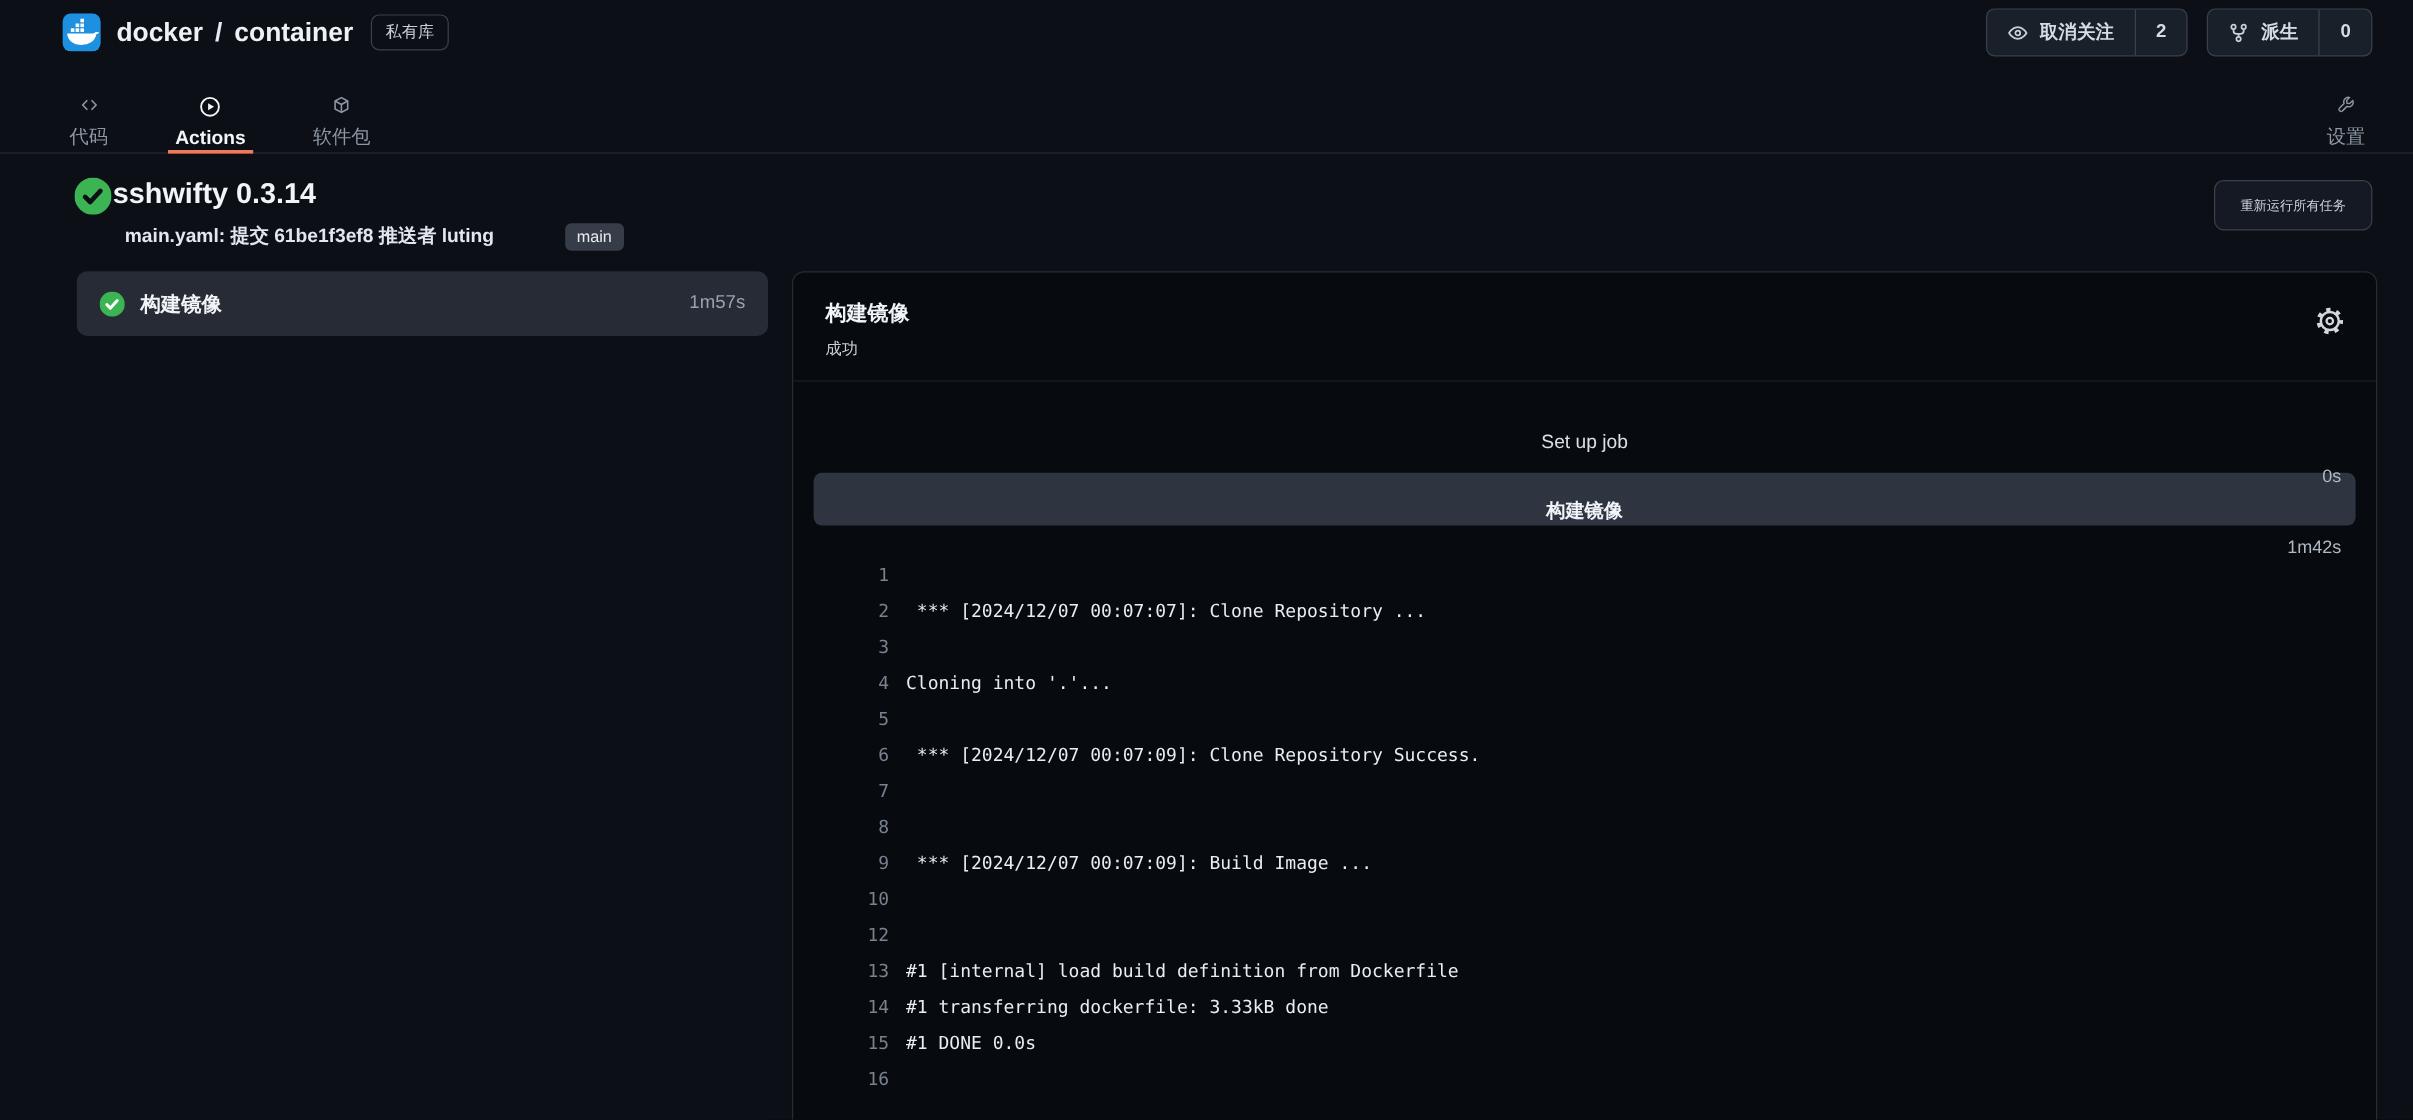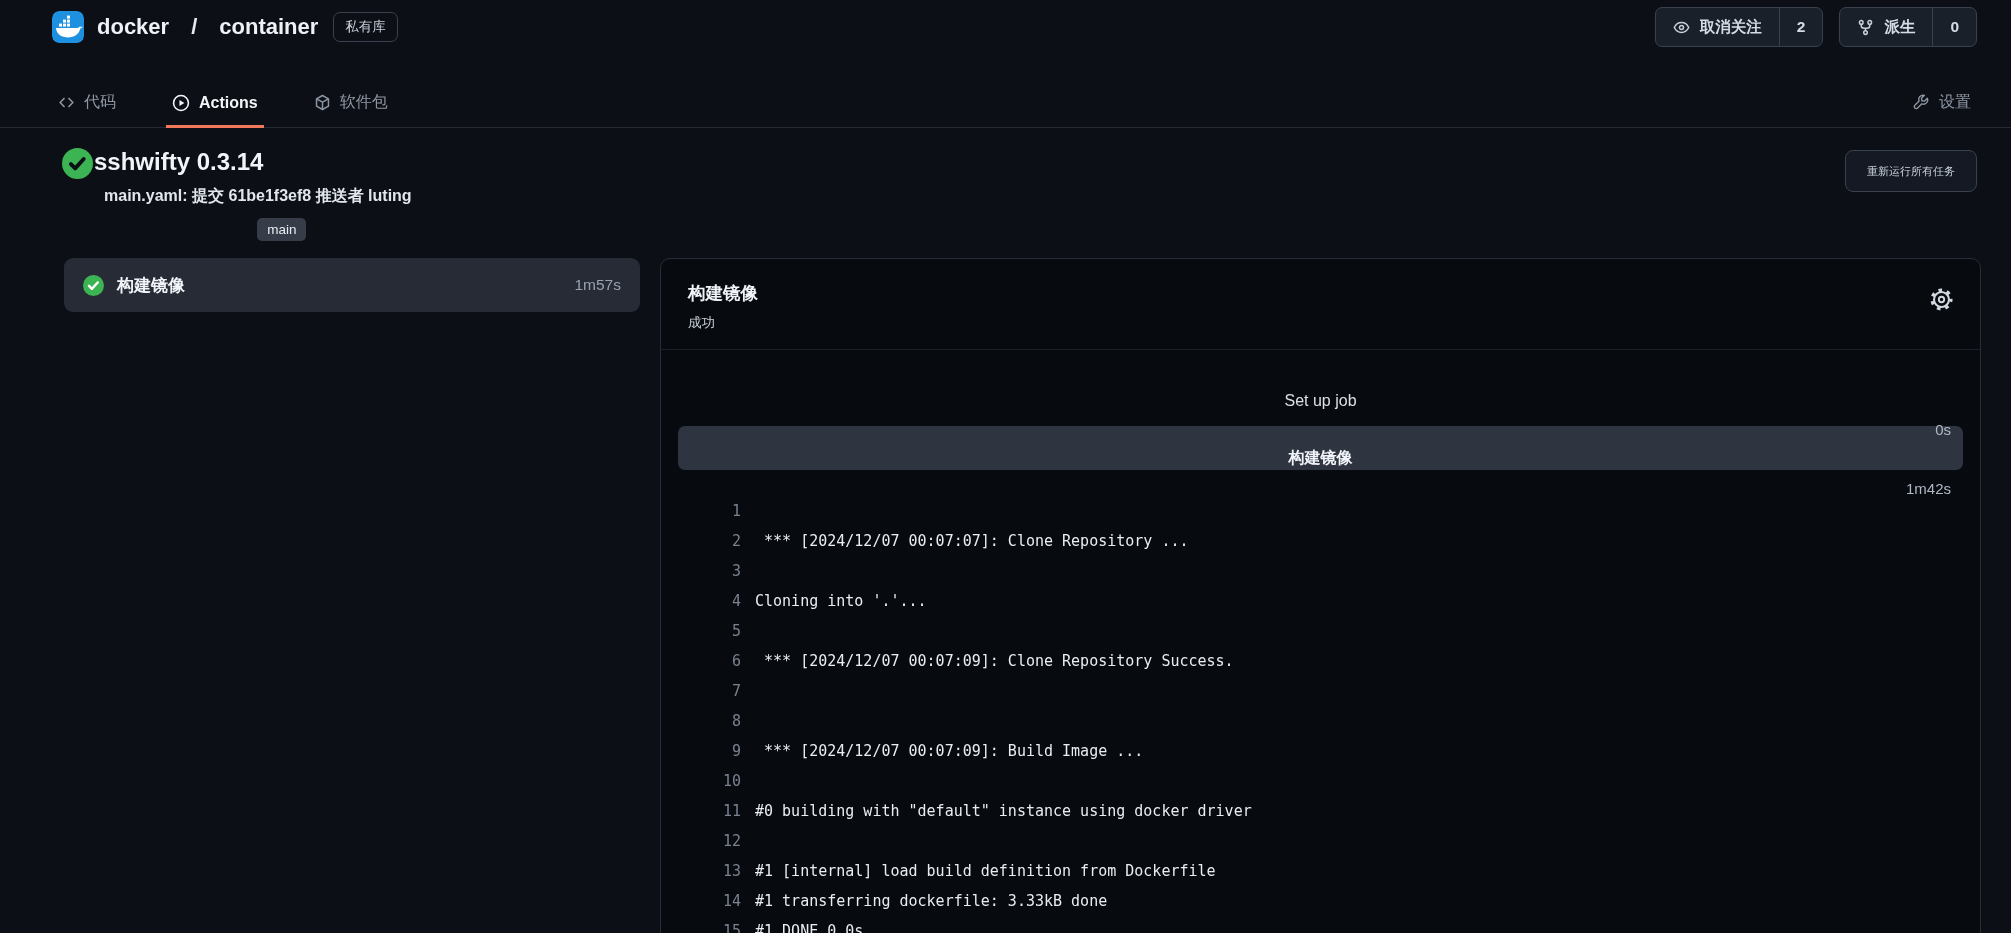--- a/index.html
+++ b/index.html
@@ -8,41 +8,41 @@
     background:#0c0f15;
     color:#dde2e9;
     font-family:"Liberation Sans", sans-serif;
     -webkit-font-smoothing:antialiased;
   }
   svg { display:block; }
 
   
   .top-header { display:flex; align-items:center; height:54px; padding:0 34px 0 52px; }
   .avatar { width:32px; height:32px; border-radius:7px; margin-right:13px; cursor:pointer; }
-  .repo-title { display:flex; align-items:baseline; gap:22px; font-size:22px; font-weight:700; color:#eef2f7; }
+  .repo-title { display:flex; align-items:baseline; gap:10px; font-size:22px; font-weight:700; color:#eef2f7; }
   .repo-title span { cursor:pointer; }
   .repo-sep { color:#e6ebf1; cursor:default; }
   .visibility-badge { margin-left:15px; font-size:13.5px; color:#c6cdd7; border:1px solid #3a414e; border-radius:7px; padding:5px 11px; }
   .header-actions { margin-left:auto; display:flex; gap:16px; }
   .hdr-btn { display:flex; align-items:stretch; height:40px; background:#1a202a; border:1px solid #3a414e; border-radius:7px; color:#d6dce4; font-size:15.5px; font-weight:600; cursor:pointer; }
   .btn-main { display:flex; align-items:center; gap:10px; padding:0 17px; }
   .btn-count { display:flex; align-items:center; padding:0 17px; border-left:1px solid #3a414e; }
   .hdr-icon { color:#c9d0da; }
 
   
   .tab-bar { display:flex; align-items:flex-end; padding:0 34px 0 52px; border-bottom:1px solid #252a33; height:74px; }
-  .tab { display:flex; align-items:center; gap:9px; height:48px; padding:0 6px; margin-right:44px; margin-bottom:-1px; border-bottom:3px solid transparent; color:#8d96a3; font-size:16px; cursor:pointer; }
+  .tab { display:flex; align-items:center; gap:9px; height:48px; padding:0 6px; margin-right:44px; margin-bottom:-1px; border-bottom:3px solid transparent; color:#8d96a3; font-size:16px; cursor:pointer;flex-direction:column; }
   .tab.active { color:#f3f6f9; font-weight:700; border-bottom-color:#f0795c; }
   .tab-settings { margin-left:auto; margin-right:0; }
 
   
   .run-header { display:flex; align-items:flex-start; padding:20px 34px 0 62px; }
   .run-title-row { display:flex; align-items:flex-start; gap:1px; }
   .run-title { font-size:24px; font-weight:700; color:#f1f4f8; }
-  .run-meta-row { display:flex; align-items:center; gap:11px; margin:7px 0 0 42px; font-size:16px; font-weight:700; color:#e2e7ee;flex-direction:column; }
+  .run-meta-row { display:flex; align-items:center; gap:11px; margin:7px 0 0 42px; font-size:16px; font-weight:700; color:#e2e7ee; }
   .branch-badge { background:#363d49; border-radius:5px; padding:4px 10px; font-size:13.5px; font-weight:400; color:#e8ecf1; cursor:pointer;margin-left:48px; }
   .rerun-btn { margin-left:auto; margin-top:2px; height:42px; padding:0 21px; background:#141923; border:1px solid #3a414e; border-radius:8px; color:#ccd3dc; font-size:11px; cursor:pointer; font-family:inherit; }
 
   
   .content { display:flex; align-items:flex-start; gap:20px; padding:17px 30px 0 64px; }
   .job-list { width:576px; flex-shrink:0; }
   .job-item { display:flex; align-items:center; gap:13px; height:54px; padding:0 19px; background:#262b35; border-radius:9px; cursor:pointer; }
   .job-name { font-size:17px; font-weight:700; color:#f1f4f8; }
   .job-duration { margin-left:auto; font-size:15.5px; color:#99a2af; }
 
@@ -257,24 +257,20 @@
           <div class="log-line">
             <span class="log-num">9</span>
             <span class="log-text"> *** [2024/12/07 00:07:09]: Build Image ...</span>
           </div>
 
           <div class="log-line">
             <span class="log-num">10</span>
             <span class="log-text"></span>
           </div>
 
-          <div class="log-line">
-            <span class="log-num">11</span>
-            <span class="log-text">#0 building with "default" instance using docker driver</span>
-          </div>
 
           <div class="log-line">
             <span class="log-num">12</span>
             <span class="log-text"></span>
           </div>
 
           <div class="log-line">
             <span class="log-num">13</span>
             <span class="log-text">#1 [internal] load build definition from Dockerfile</span>
           </div>

